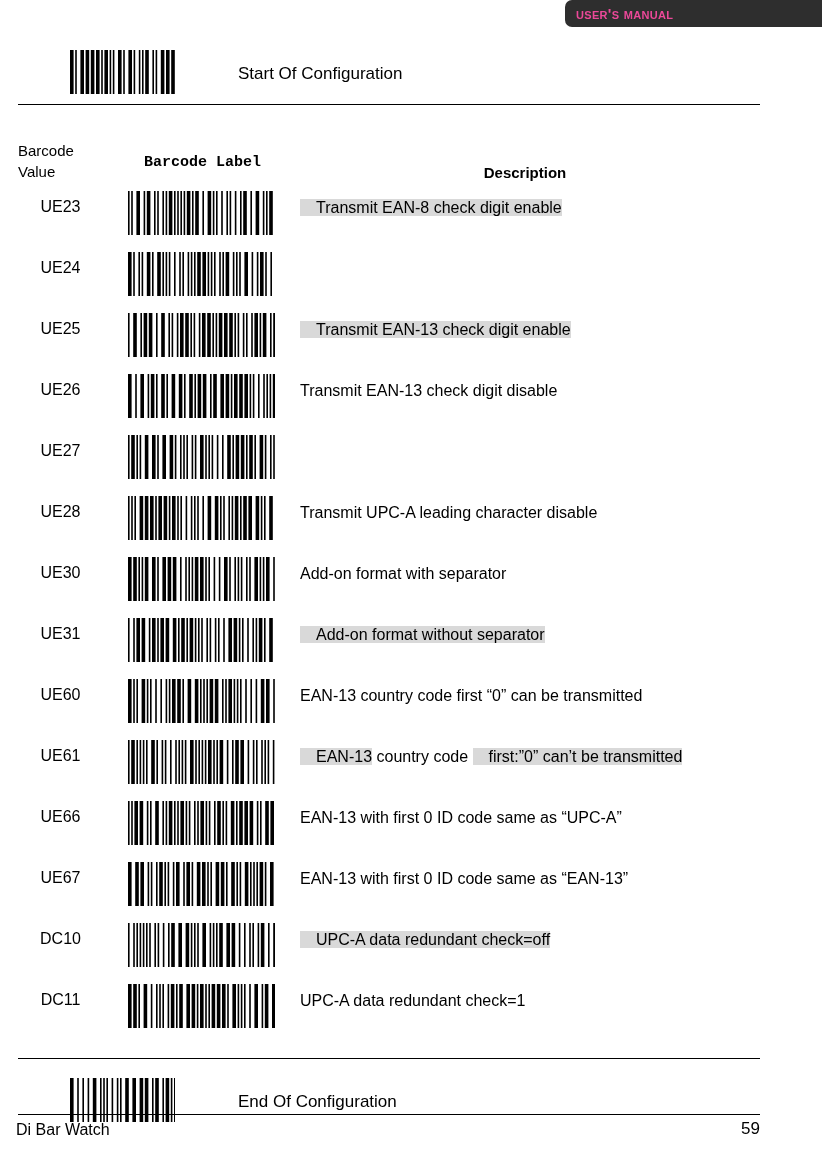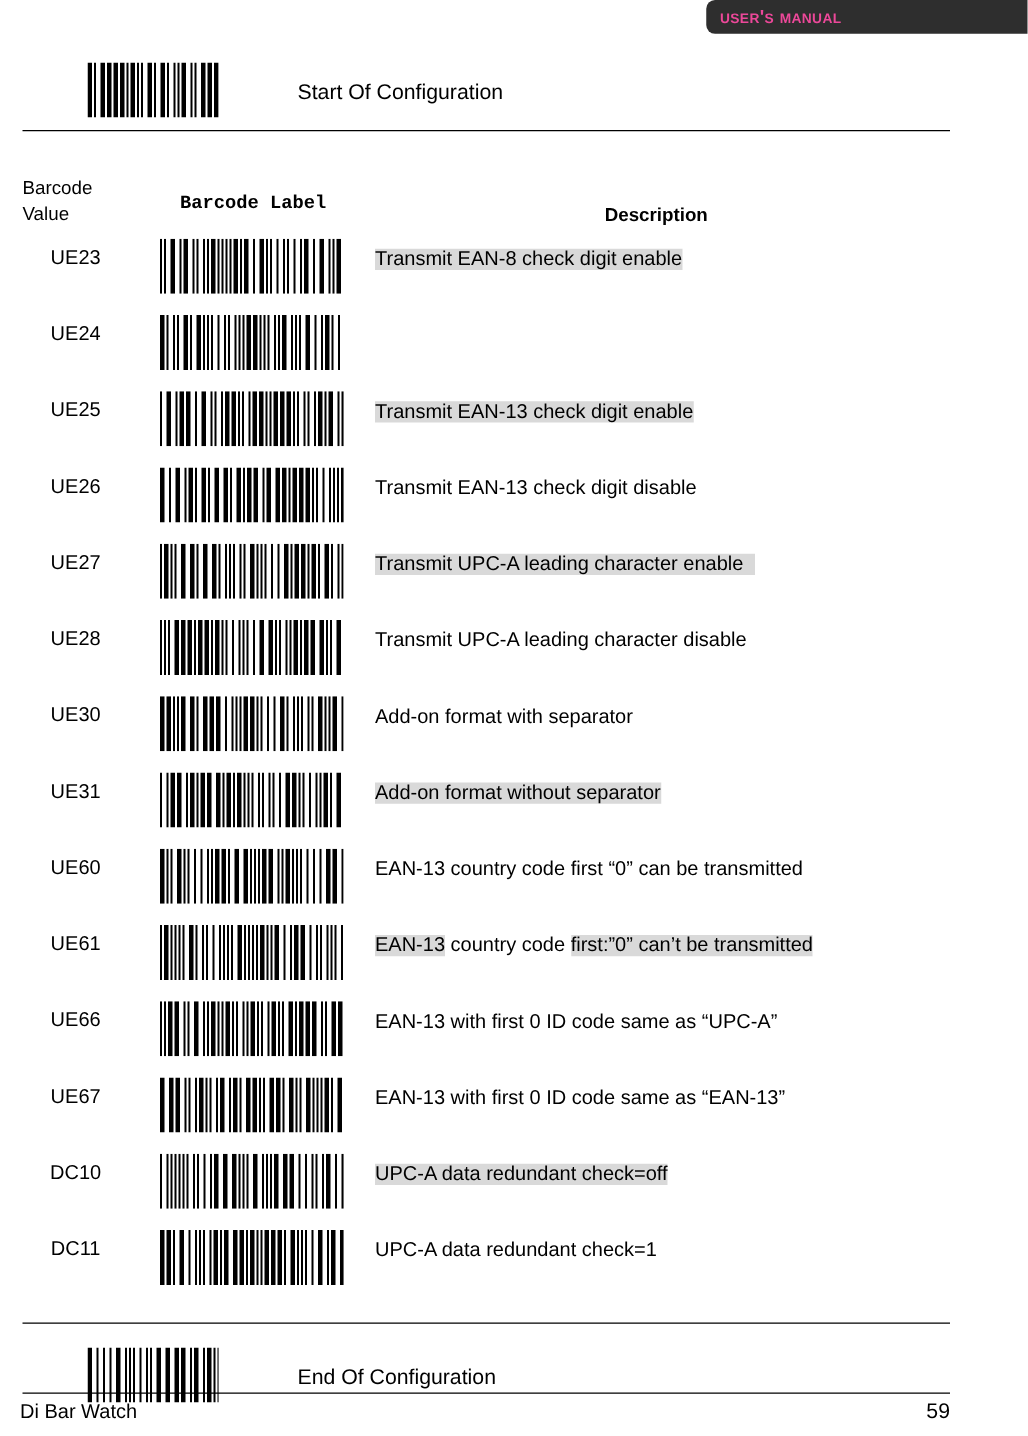--- a/index.html
+++ b/index.html
@@ -135,20 +135,21 @@
   .cell-desc {
     position: absolute;
     left: 300px;
     top: 12px;
     font-size: 16px;
     white-space: pre;
     line-height: 22px;
   }
   .hl {
     background: #d9d9d9;
+    padding-left: 16px;
   }
 
   
   .footer-rule {
     position: absolute;
     left: 18px;
     top: 1114px;
     width: 742px;
     height: 0;
     border-top: 1.6px solid #000000;
@@ -414,21 +415,20 @@
             <rect x="112.80" y="0" width="3.60" height="44" fill="#000000"></rect>
             <rect x="118.00" y="0" width="1.60" height="44" fill="#000000"></rect>
             <rect x="121.20" y="0" width="3.60" height="44" fill="#000000"></rect>
             <rect x="126.40" y="0" width="1.60" height="44" fill="#000000"></rect>
             <rect x="131.60" y="0" width="3.60" height="44" fill="#000000"></rect>
             <rect x="136.80" y="0" width="1.60" height="44" fill="#000000"></rect>
             <rect x="142.00" y="0" width="1.60" height="44" fill="#000000"></rect>
             <rect x="145.20" y="0" width="1.60" height="44" fill="#000000"></rect>
           </svg>
         </div>
-        <div class="cell-desc"><span class="hl">Transmit UPC-A leading character enable  </span></div>
       </div>
       <div class="row">
         <div class="cell-value">UE28</div>
         <div class="cell-barcode">
           <svg width="147" height="44" viewBox="0 0 147 44" class="barcode">
             <rect x="0" y="0" width="147" height="44" fill="#ffffff"></rect>
             <rect x="0.00" y="0" width="1.60" height="44" fill="#000000"></rect>
             <rect x="3.20" y="0" width="1.60" height="44" fill="#000000"></rect>
             <rect x="6.40" y="0" width="1.60" height="44" fill="#000000"></rect>
             <rect x="11.60" y="0" width="3.60" height="44" fill="#000000"></rect>

